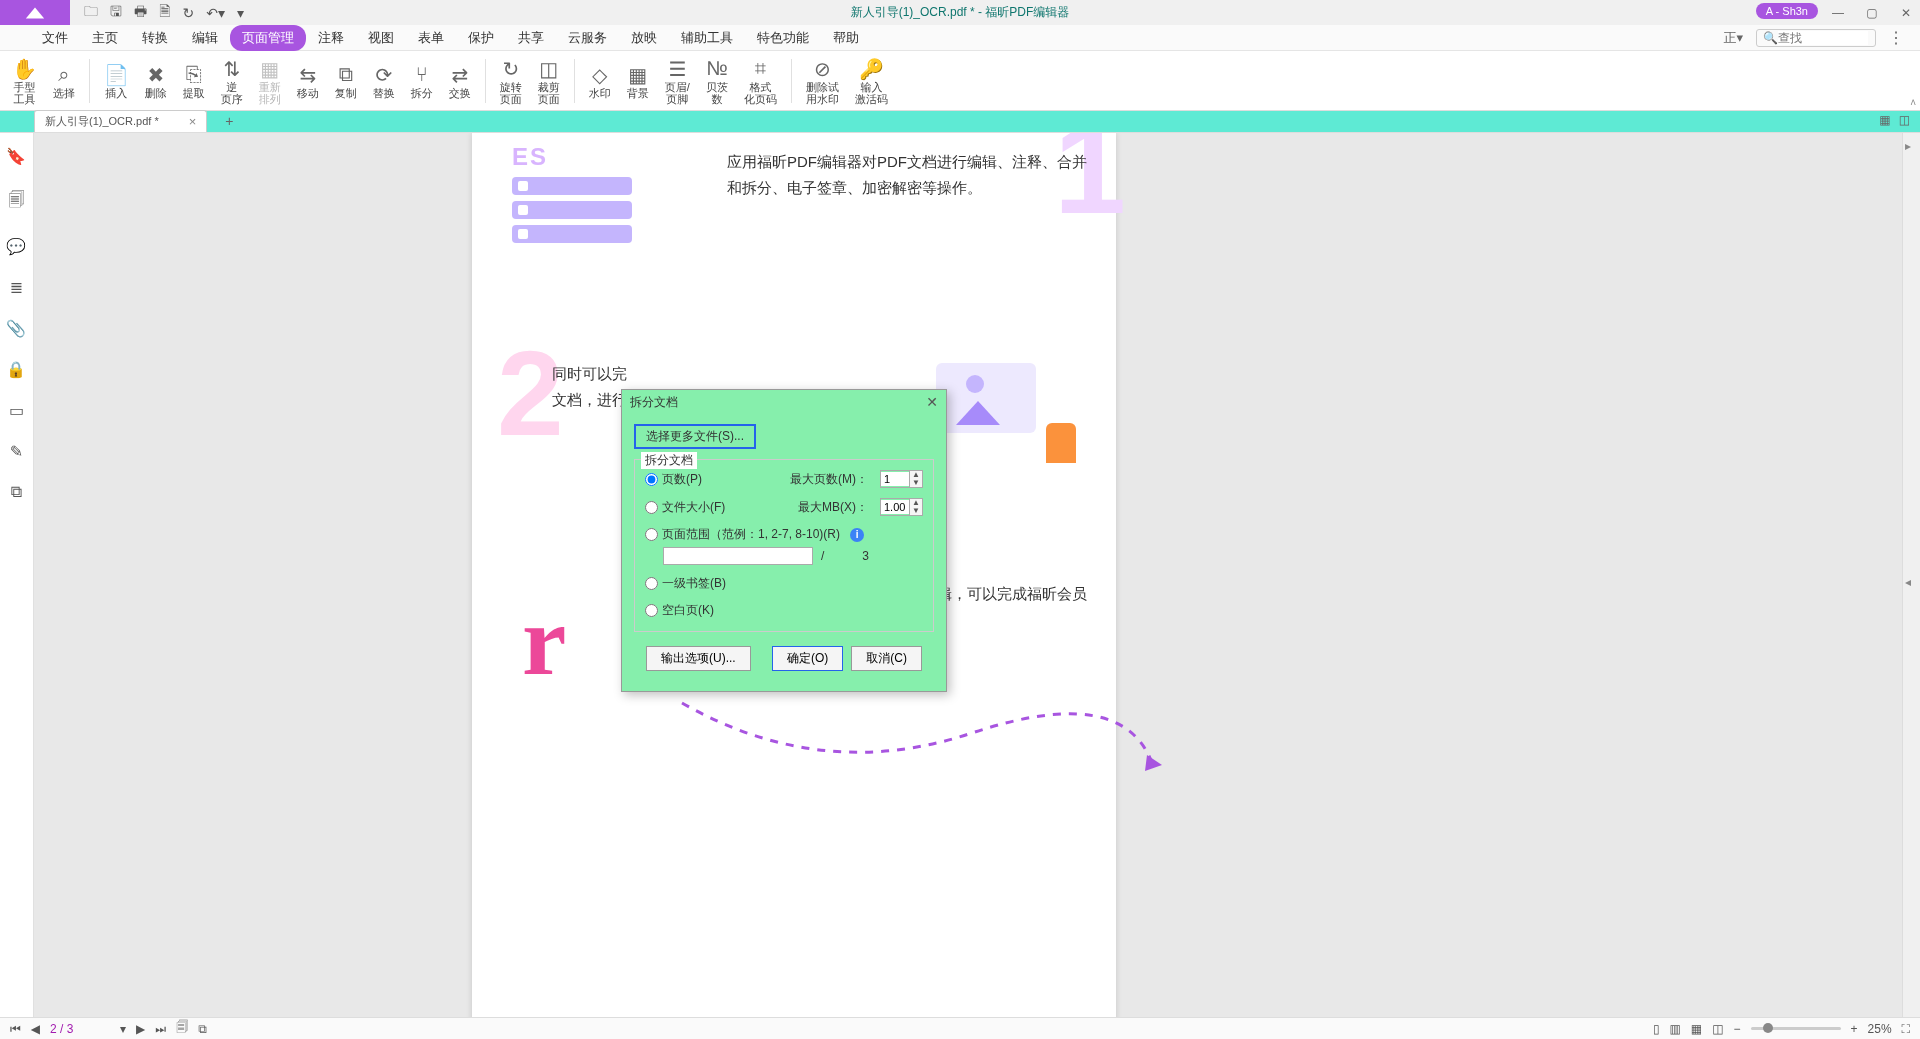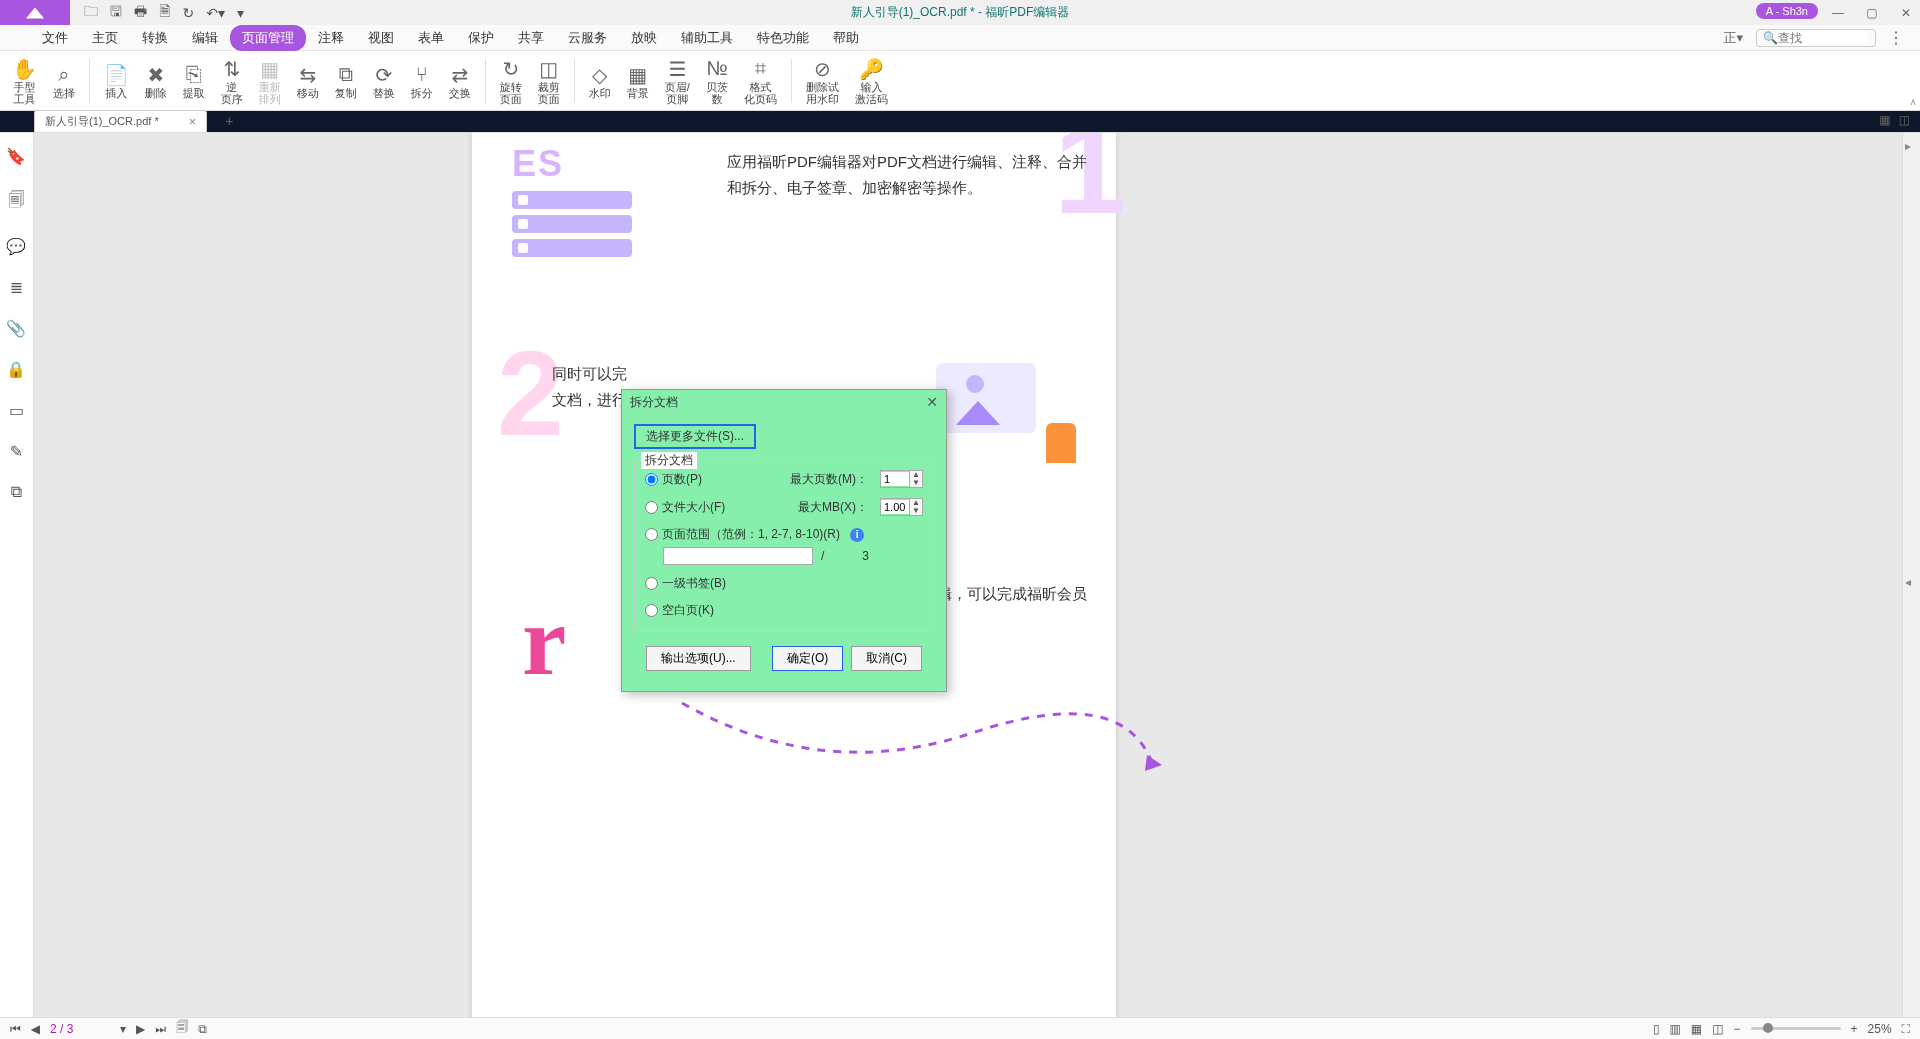--- a/index.html
+++ b/index.html
@@ -28,38 +28,38 @@
 
 
 .ribbon { height: 60px; background: #fff; display: flex; align-items: center; padding-left: 6px; gap: 4px; border-bottom: 1px solid #ddd; position: relative; }
 .ribbon-btn { display: flex; flex-direction: column; align-items: center; justify-content: center; padding: 2px 6px; cursor: pointer; color: #444; min-width: 30px; }
 .ribbon-btn .ricon { font-size: 20px; color: #666; height: 24px; display: flex; align-items: center; }
 .ribbon-btn .rlabel { font-size: 11px; line-height: 12px; text-align: center; white-space: pre; }
 .ribbon-sep { width: 1px; height: 44px; background: #e0e0e0; margin: 0 4px; }
 .ribbon-collapse { position: absolute; right: 4px; bottom: 2px; color: #888; font-size: 10px; cursor: pointer; }
 
 
-.tabstrip { height: 22px; background: #0f172a; display: flex; align-items: flex-end; padding-left: 34px; position: relative; border-bottom: 1px solid #ddd; }
+.tabstrip { height: 22px; background: #5eead4; display: flex; align-items: flex-end; padding-left: 34px; position: relative; border-bottom: 1px solid #ddd; }
 .doc-tab { background: #fff; border: 1px solid #ccc; border-bottom: none; padding: 3px 10px; font-size: 11px; color: #555; display: flex; align-items: center; gap: 30px; border-radius: 3px 3px 0 0; }
 .doc-tab .close { color: #888; cursor: pointer; font-size: 13px; }
 .new-tab { margin-left: 18px; color: #666; font-size: 14px; cursor: pointer; padding-bottom: 3px; }
 .tabstrip-right { position: absolute; right: 10px; top: 2px; display: flex; gap: 8px; color: #666; }
 
 
 .main { display: flex; height: calc(1039px - 25px - 26px - 60px - 22px - 22px); }
 .left-panel { width: 34px; background: #fff; border-right: 1px solid #e0e0e0; display: flex; flex-direction: column; align-items: center; padding-top: 14px; gap: 22px; }
 .lp-icon { color: #555; font-size: 16px; cursor: pointer; }
 
 .canvas-wrap { flex: 1; background: #e8e8e8; position: relative; overflow: hidden; }
 .page { position: absolute; left: 438px; top: 0; width: 644px; height: 900px; background: #fff; box-shadow: 0 0 6px rgba(0,0,0,0.15); padding: 0; }
 .page-content { position: relative; width: 100%; height: 100%; }
 
 
 .es-block { position: absolute; left: 40px; top: 10px; }
-.es-title { font-family: Arial Black, sans-serif; font-size: 36px; font-weight: 900; color: #d8b4fe; letter-spacing: 2px; }
+.es-title { font-family: Arial Black, sans-serif; font-size: 24px; font-weight: 900; color: #d8b4fe; letter-spacing: 2px; }
 .es-bars { margin-top: 6px; }
 .es-bar { width: 120px; height: 18px; background: #c4b5fd; border-radius: 4px; margin-bottom: 6px; position: relative; }
 .es-bar::before { content: ""; position: absolute; left: 6px; top: 4px; width: 10px; height: 10px; background: #fff; border-radius: 2px; }
 .big-num { position: absolute; font-size: 130px; font-weight: 900; color: #f0d6ff; line-height: 1; }
 .num1 { right: -10px; top: -30px; }
 .doc-text { position: absolute; color: #333; font-size: 15px; line-height: 26px; }
 .txt1 { left: 255px; top: 16px; width: 360px; }
 .num2 { left: 25px; top: 200px; font-size: 120px; color: #ffd6ee; }
 .txt2 { left: 80px; top: 228px; width: 200px; }
 .sec2-img { position: absolute; right: 60px; top: 230px; width: 120px; height: 90px; }

